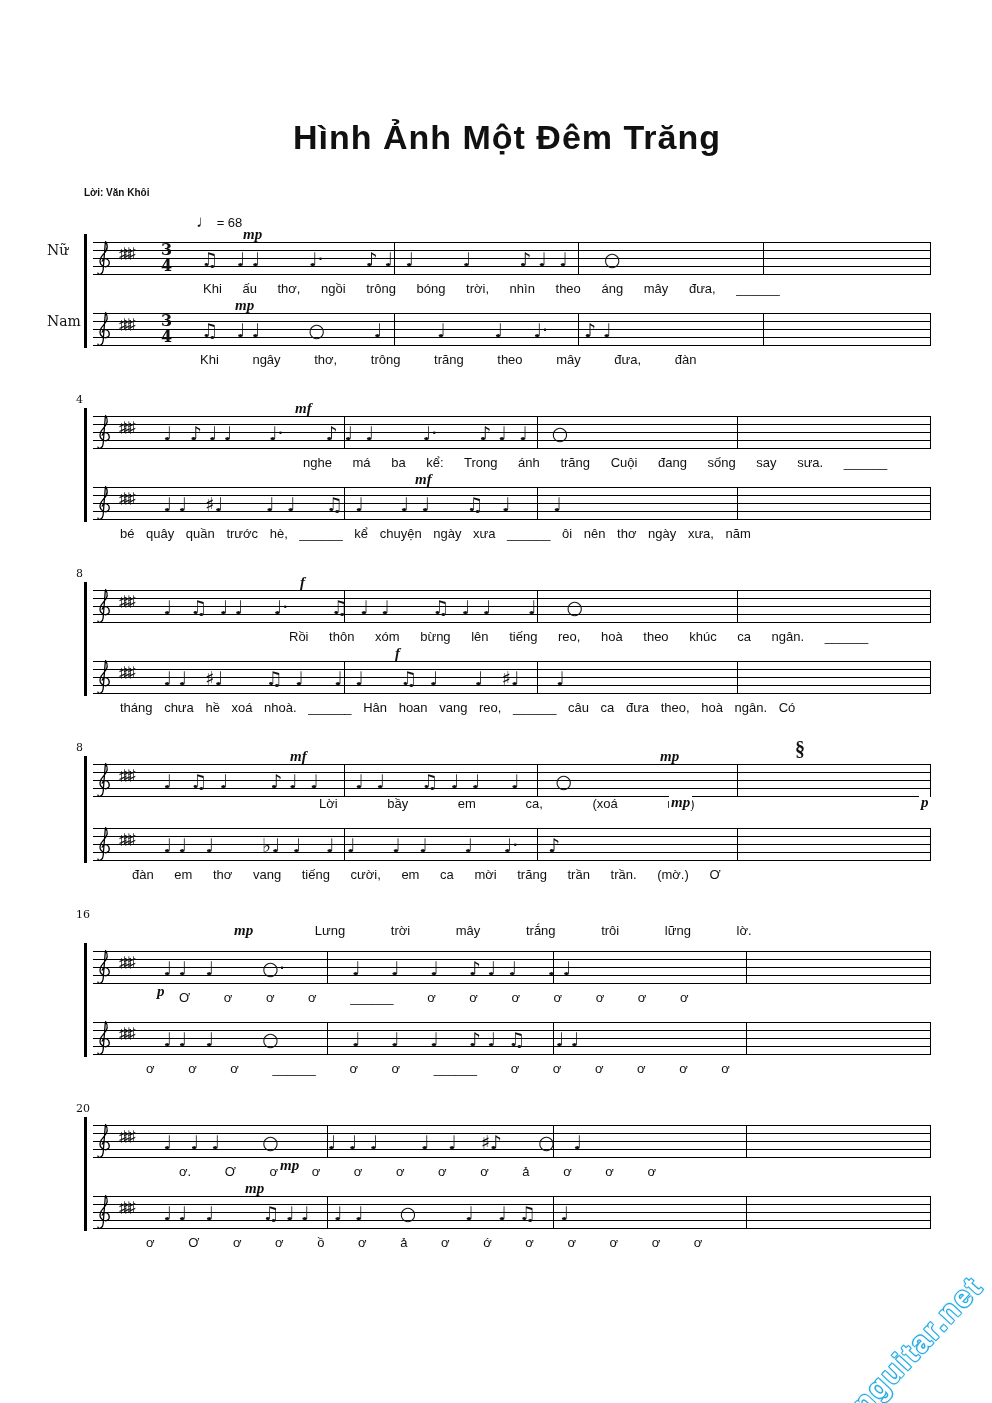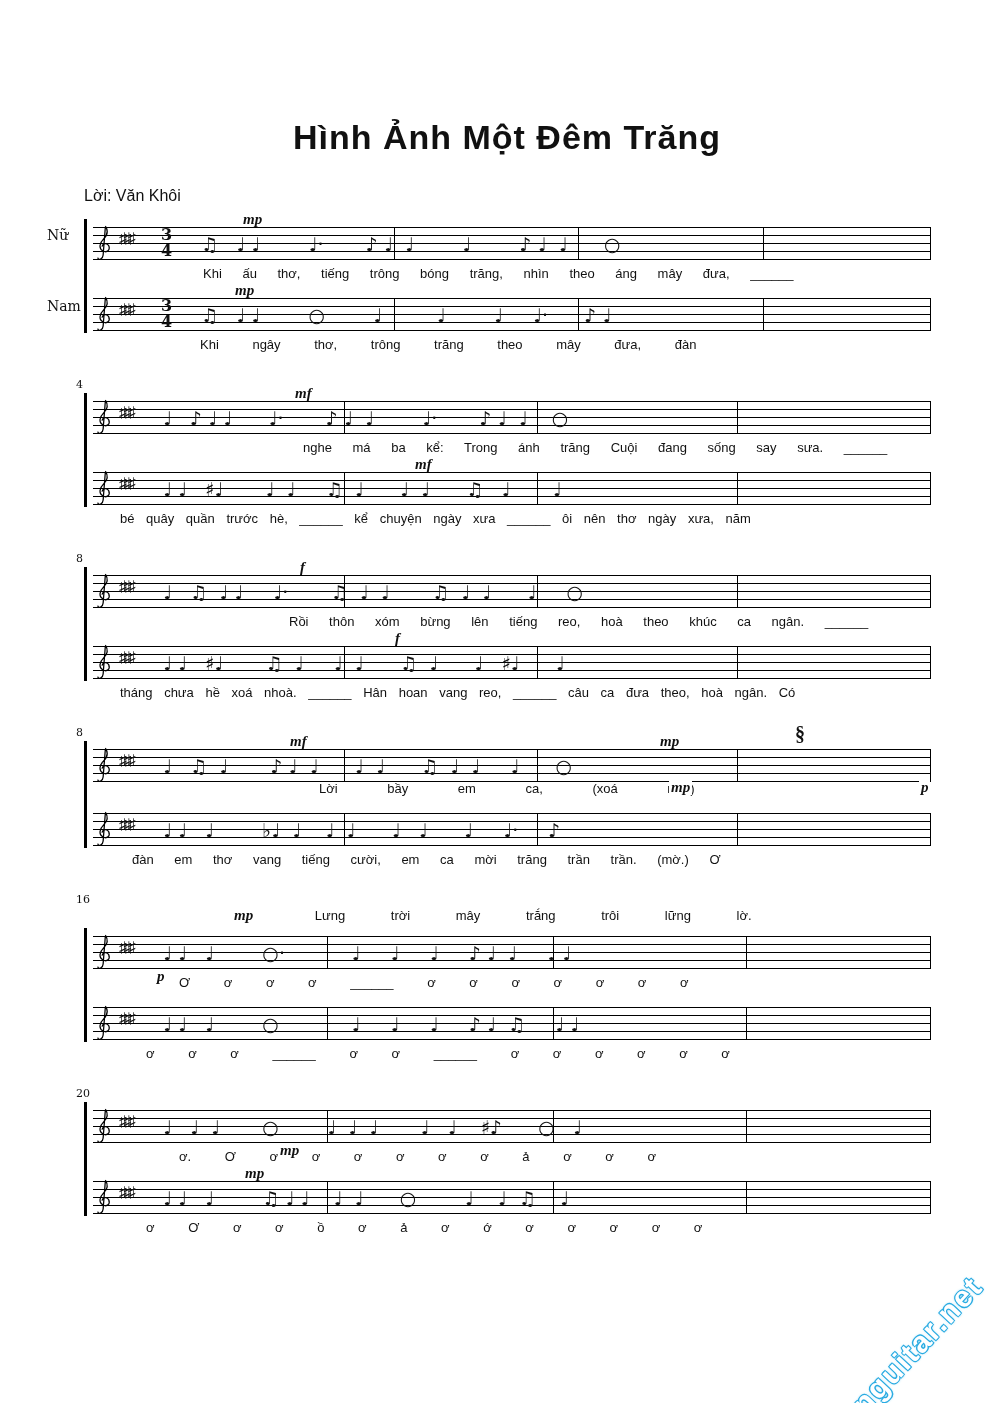--- a/index.html
+++ b/index.html
@@ -7,21 +7,21 @@
     position:relative;width:992px;height:1403px;margin:0 auto;background:#ffffff;
     font-family:"Liberation Sans",sans-serif;color:#111;overflow:hidden;
     box-shadow:0 0 6px rgba(0,0,0,.3);
   }
   .content{padding:118px 62px 0 84px;}
   .title{
     text-align:center;font-size:34px;font-weight:bold;letter-spacing:1px;margin:0 0 30px 0;
     font-family:"Liberation Sans",sans-serif;
   }
   .credits{display:flex;justify-content:space-between;align-items:flex-start;margin-bottom:14px;}
-  .credit-left{font-size:16px;font-weight:normal;}
+  .credit-left{font-size:10px;font-weight:bold;}
   .credit-right{text-align:right;font-size:16px;font-weight:bold;line-height:1.55;}
   .tempo{position:relative;height:22px;margin-left:112px;font-size:13px;}
   .tempo .qnote{font-size:17px;}
 
   .system{position:relative;margin-bottom:40px;}
   .mnum{position:absolute;top:-15px;left:-8px;font-size:11px;font-family:"DejaVu Serif",serif;}
   .grand{border-left:3px solid #000;position:relative;}
   .abovetext{position:relative;height:20px;font-size:13px;padding-left:148px;word-spacing:42px;white-space:nowrap;}
   .abovetext .dyn-inline{margin-right:14px;}
 
@@ -67,20 +67,24 @@
 
 <div class="page">
   <div class="content">
 
     <h1 class="title">Hình Ảnh Một Đêm Trăng</h1>
 
     <div class="credits">
       <div class="credit-left">Lời: Văn Khôi</div>
     </div>
 
+    <div class="tempo">
+      <span class="qnote">♩</span>
+      <span>= 68</span>
+    </div>
 
     <section class="system">
       <div class="grand" style="padding-left:6px;">
         <div class="staffrow">
           <span class="vlabel">Nữ</span>
           <div class="staff">
             <span class="clef"><svg viewBox="0 0 20 46" width="17" height="42">
                   <path d="M11 2 C15 8 13 13 9 17 C4 22 3 28 8 31 C13 34 17 30 15 25 C13 21 8 22 7 26 M11 3 L8.4 36 C8 41 3 43 2 39" fill="none" stroke="#000" stroke-width="1.5"></path>
                 </svg></span>
             <span class="sharps">♯♯♯</span>
@@ -89,21 +93,21 @@
                 <b>4</b>
               </span>
             <span class="notes">♫   ♩ ♩        ♩·       ♪ ♩  ♩        ♩        ♪ ♩  ♩      ○</span>
             <i class="bar" style="left:36%"></i>
             <i class="bar" style="left:58%"></i>
             <i class="bar" style="left:80%"></i>
             <i class="bar" style="left:100%"></i>
             <span class="dyn" style="left:148px;top:-15px">mp</span>
           </div>
         </div>
-        <div class="lyrics ws-md" style="margin-left:110px;">Khi ấu thơ, tiếng trông bóng trăng, nhìn theo áng mây đưa, ______</div>
+        <div class="lyrics ws-md" style="margin-left:110px;">Khi ấu thơ, ngồi trông bóng trời, nhìn theo áng mây đưa, ______</div>
         <div class="staffrow">
           <span class="vlabel">Nam</span>
           <div class="staff">
             <span class="clef"><svg viewBox="0 0 20 46" width="17" height="42">
                   <path d="M11 2 C15 8 13 13 9 17 C4 22 3 28 8 31 C13 34 17 30 15 25 C13 21 8 22 7 26 M11 3 L8.4 36 C8 41 3 43 2 39" fill="none" stroke="#000" stroke-width="1.5"></path>
                 </svg></span>
             <span class="sharps">♯♯♯</span>
             <span class="timesig">
                 <b>3</b>
                 <b>4</b>

